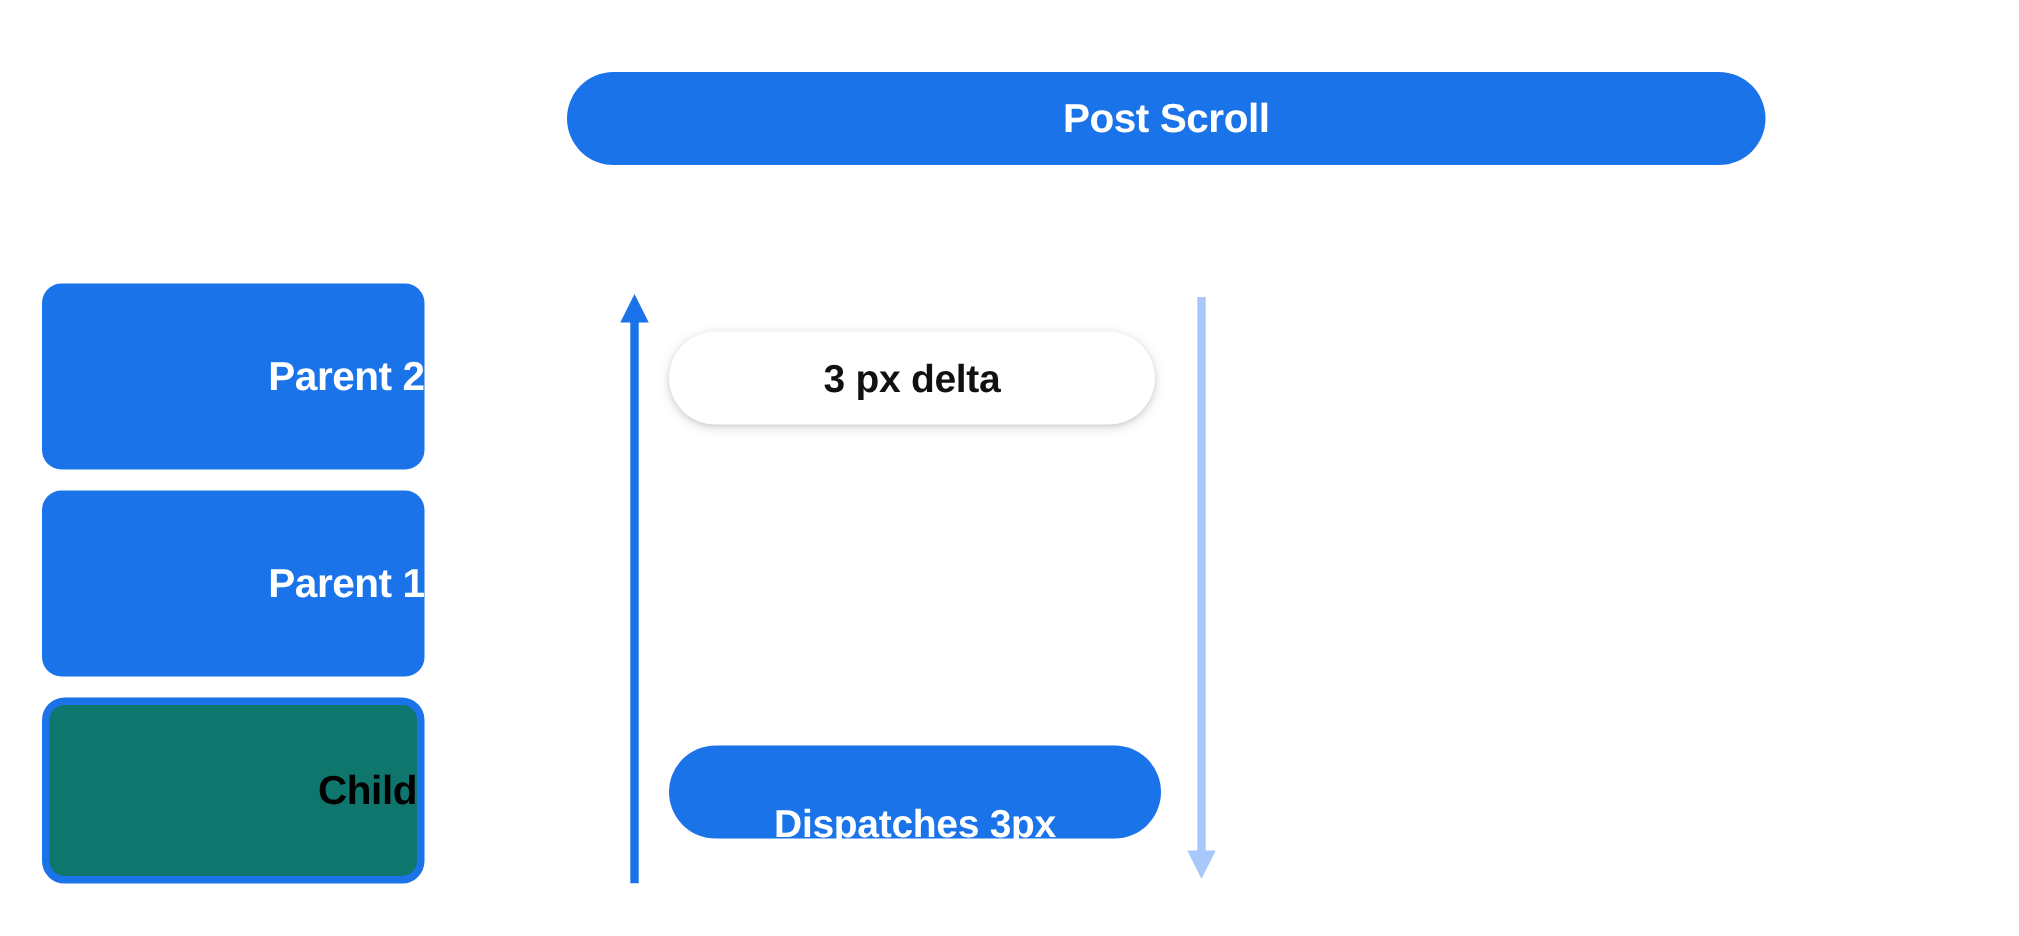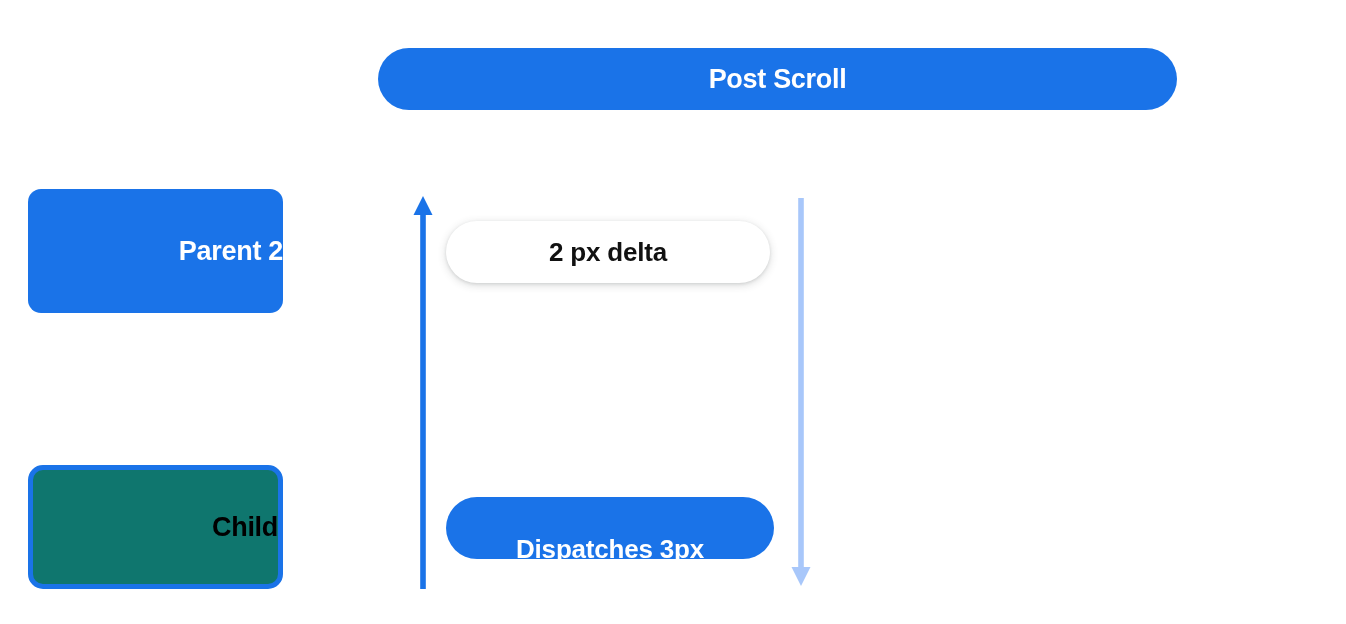--- a/index.html
+++ b/index.html
@@ -138,36 +138,39 @@
 <div id="canvas">
 
   <div id="header-bar">
     <span id="header-title">Post Scroll</span>
   </div>
 
   <div id="box-parent-2" class="stack-box filled">
     <span class="stack-label">Parent 2</span>
   </div>
 
+  <div id="box-parent-1" class="stack-box filled">
+    <span class="stack-label">Parent 1</span>
+  </div>
 
   <div id="box-child" class="stack-box outlined">
     <span class="stack-label">Child</span>
   </div>
 
   <svg id="arrow-up" class="arrow" viewBox="0 0 28 396">
     <polygon points="14,3 23.5,22 4.5,22" fill="#1a73e8"></polygon>
     <rect x="11.2" y="20" width="5.6" height="376" fill="#1a73e8"></rect>
   </svg>
 
   <svg id="arrow-down" class="arrow" viewBox="0 0 28 396">
     <rect x="11.2" y="5" width="5.6" height="371" fill="#a8c7fa"></rect>
     <polygon points="14,393 4.5,374 23.5,374" fill="#a8c7fa"></polygon>
   </svg>
 
   <div id="pill-delta" class="pill">
-    <span class="pill-label">2 px delta</span>
+    <span class="pill-label">3 px delta</span>
   </div>
 
   <div id="pill-dispatch" class="pill">
     <span class="pill-label">Dispatches 3px</span>
   </div>
 
 </div>
 
 </body></html>

